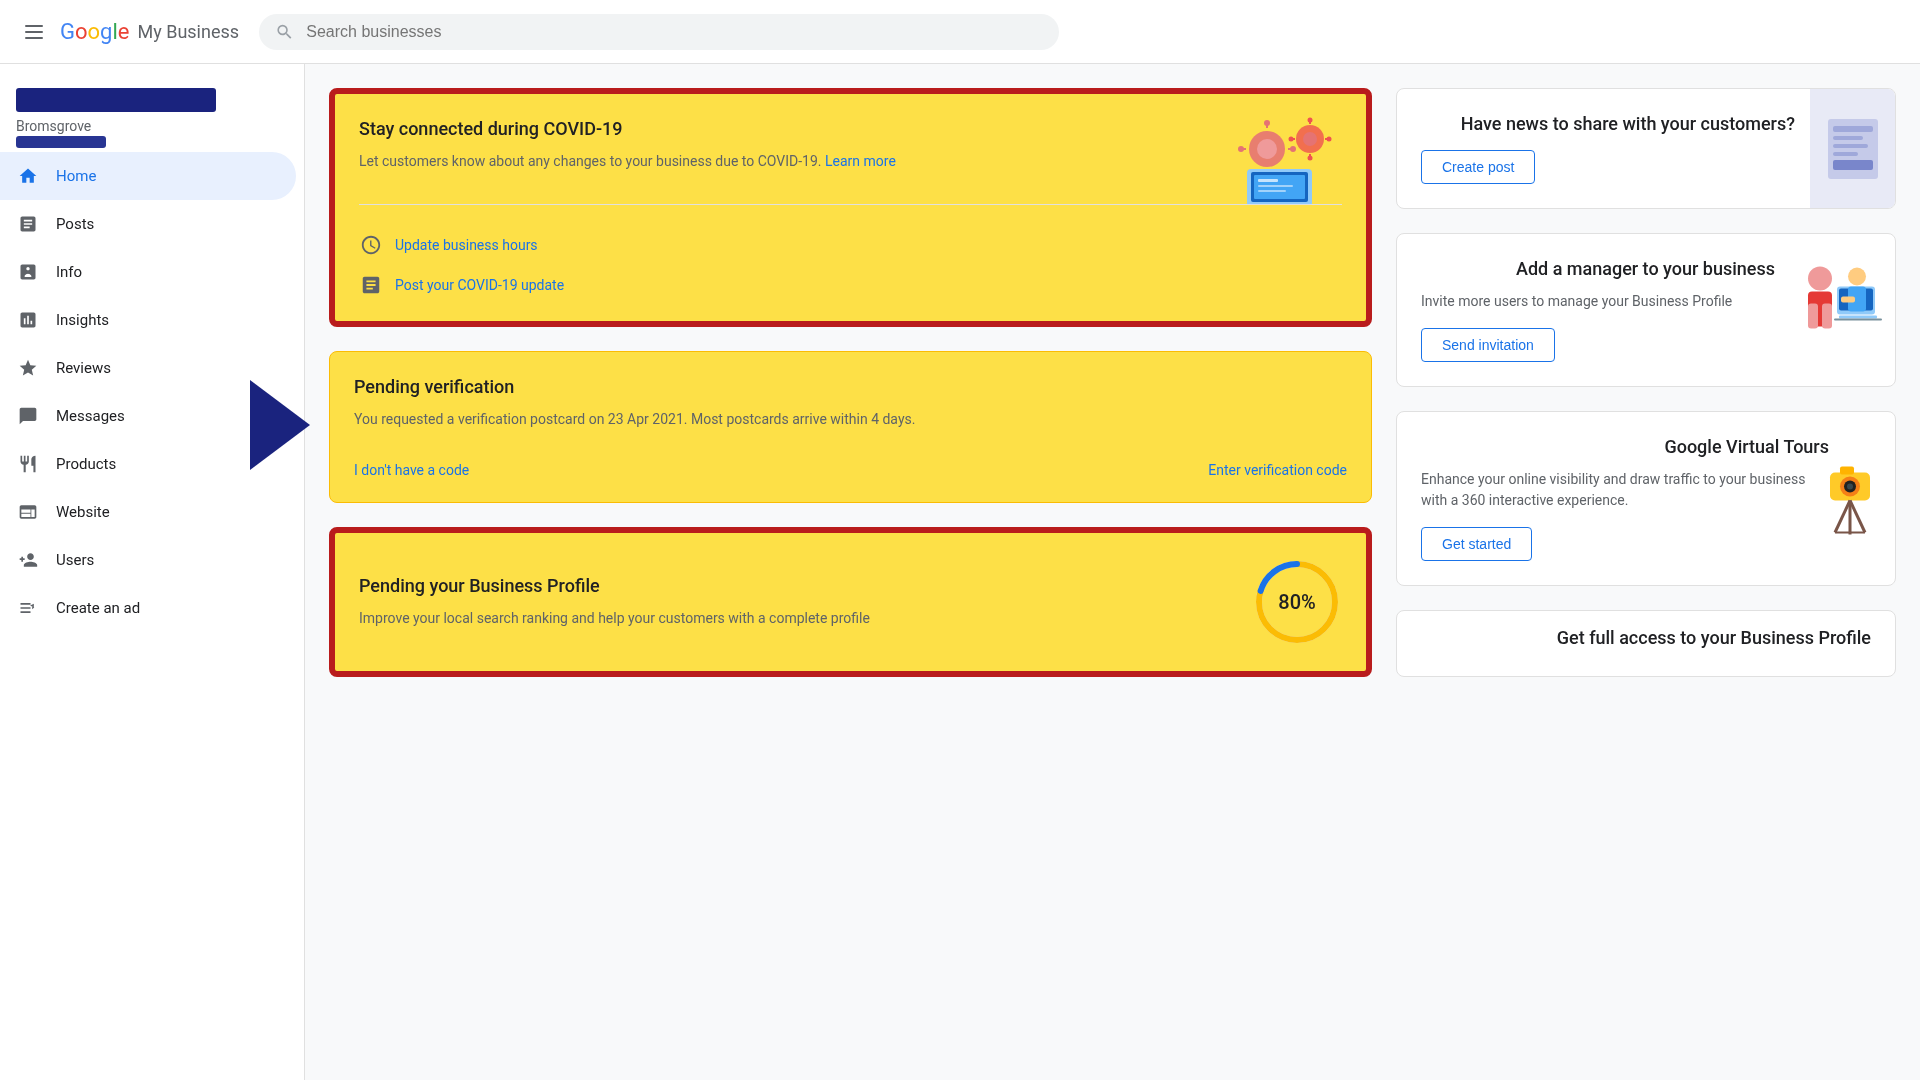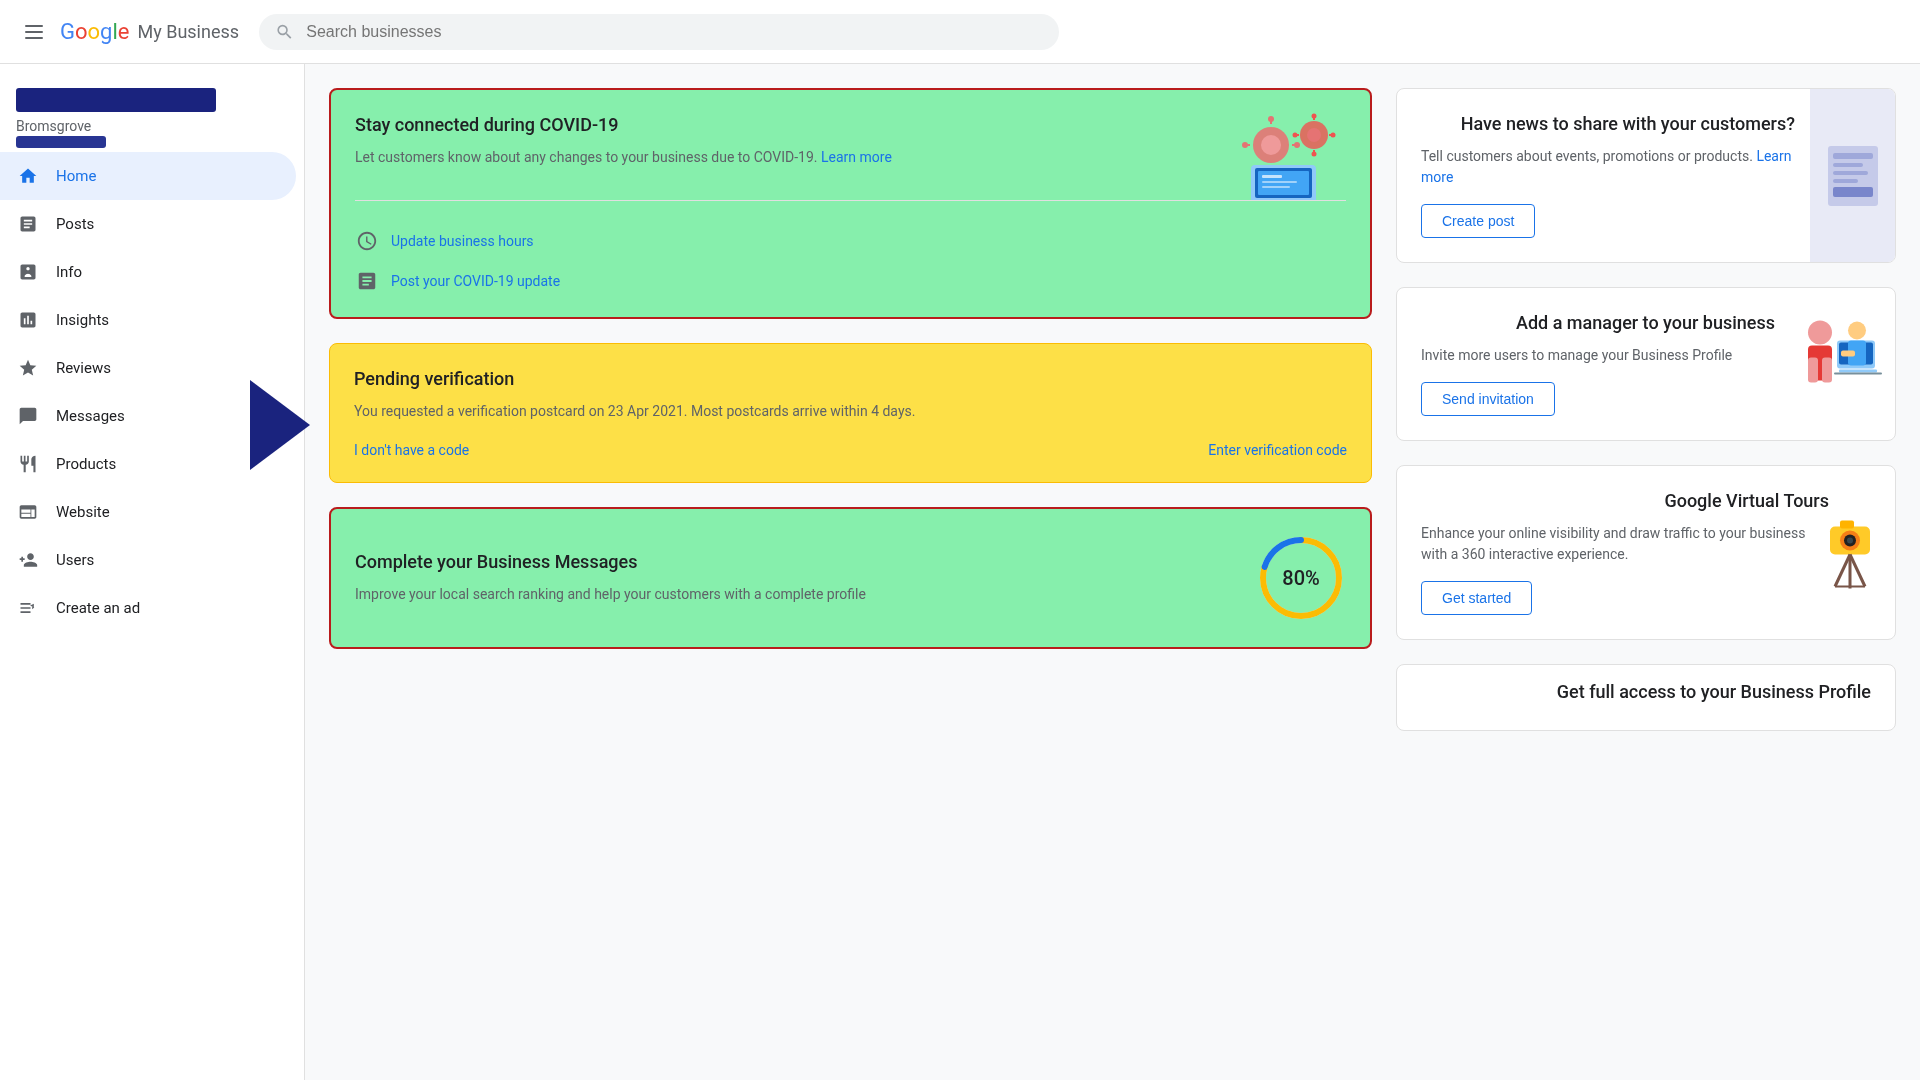--- a/index.html
+++ b/index.html
@@ -110,23 +110,23 @@
       overflow-y: auto;
       background: #f8f9fa;
       padding: 24px;
       display: grid;
       grid-template-columns: 1fr 500px;
       gap: 24px;
       align-content: start;
     }
 
     .card {
-      background: #86efac;
+      background: #fde047;
       border-radius: 8px;
-      border: 2px solid #b91c1c;
+      border: 6px solid #b91c1c;
       padding: 24px;
     }
 
     
     .covid-card {
       position: relative;
       overflow: visible;
     }
     .covid-card h2 { font-size: 18px; font-weight: 500; margin-bottom: 12px; color: #202124; }
     .covid-card p { font-size: 14px; color: #5f6368; line-height: 1.5; max-width: 580px; }
@@ -136,21 +136,21 @@
     .action-icon { width: 24px; height: 24px; color: #5f6368; font-size: 18px; display: flex; align-items: center; justify-content: center; }
     .divider { height: 1px; background: #e0e0e0; margin: 12px 0; }
 
     
     .pending-card {
       border: 1px solid #fbbc04;
       background: #fde047;
     }
     .pending-card h2 { font-size: 18px; font-weight: 500; margin-bottom: 12px; }
     .pending-card p { font-size: 14px; color: #5f6368; line-height: 1.5; }
-    .pending-actions { margin-top: 20px; display: flex; justify-content: space-between; align-items: center; }
+    .pending-actions { margin-top: 32px; display: flex; justify-content: space-between; align-items: center; }
 
     
     .profile-card h2 { font-size: 18px; font-weight: 500; margin-bottom: 12px; }
     .profile-card p { font-size: 14px; color: #5f6368; line-height: 1.5; max-width: 580px; }
     .profile-card-inner { display: flex; align-items: center; justify-content: space-between; }
 
     
     .right-column { display: flex; flex-direction: column; gap: 24px; }
 
     .side-card { background: #fff; border-radius: 8px; border: 1px solid #e0e0e0; padding: 24px; position: relative; overflow: hidden; }
@@ -387,21 +387,21 @@
         <p>You requested a verification postcard on 23 Apr 2021. Most postcards arrive within 4 days.</p>
         <div class="pending-actions">
           <a class="link">I don't have a code</a>
           <a class="link">Enter verification code</a>
         </div>
       </div>
 
       <div class="card profile-card">
         <div class="profile-card-inner">
           <div>
-            <h2>Complete your Business Messages</h2>
+            <h2>Pending your Business Profile</h2>
             <p>Improve your local search ranking and help your customers with a complete profile</p>
           </div>
           <div class="progress-circle">
             <svg width="90" height="90" viewBox="0 0 90 90">
               <circle cx="45" cy="45" r="38" fill="none" stroke="#e0e0e0" stroke-width="6"></circle>
               <circle cx="45" cy="45" r="38" fill="none" stroke="#fbbc04" stroke-width="6" stroke-dasharray="190 240" stroke-dashoffset="0" stroke-linecap="round"></circle>
               <circle cx="45" cy="45" r="38" fill="none" stroke="#1a73e8" stroke-width="6" stroke-dasharray="50 240" stroke-dashoffset="-190" stroke-linecap="round"></circle>
             </svg>
             <div class="progress-text">80%</div>
           </div>
@@ -420,23 +420,20 @@
               <rect x="5" y="5" width="50" height="60" rx="3" fill="#c5cae9"></rect>
               <rect x="10" y="12" width="40" height="6" rx="2" fill="#9fa8da"></rect>
               <rect x="10" y="22" width="30" height="4" rx="2" fill="#9fa8da"></rect>
               <rect x="10" y="30" width="35" height="4" rx="2" fill="#9fa8da"></rect>
               <rect x="10" y="38" width="25" height="4" rx="2" fill="#9fa8da"></rect>
               <rect x="10" y="46" width="40" height="10" rx="2" fill="#7986cb"></rect>
             </svg>
           </div>
         </div>
         <h2>Have news to share with your customers?</h2>
-        <p>
-          <span>Tell customers about events, promotions or products.</span> <a class="link">Learn more</a>
-        </p>
         <div style="margin-top:16px;">
           <button class="btn-outline">Create post</button>
         </div>
       </div>
 
       <div class="side-card" style="padding-right:120px;">
 
         <div style="position:absolute;right:10px;top:50%;transform:translateY(-50%);">
           <svg width="90" height="100" viewBox="0 0 90 100">
 

